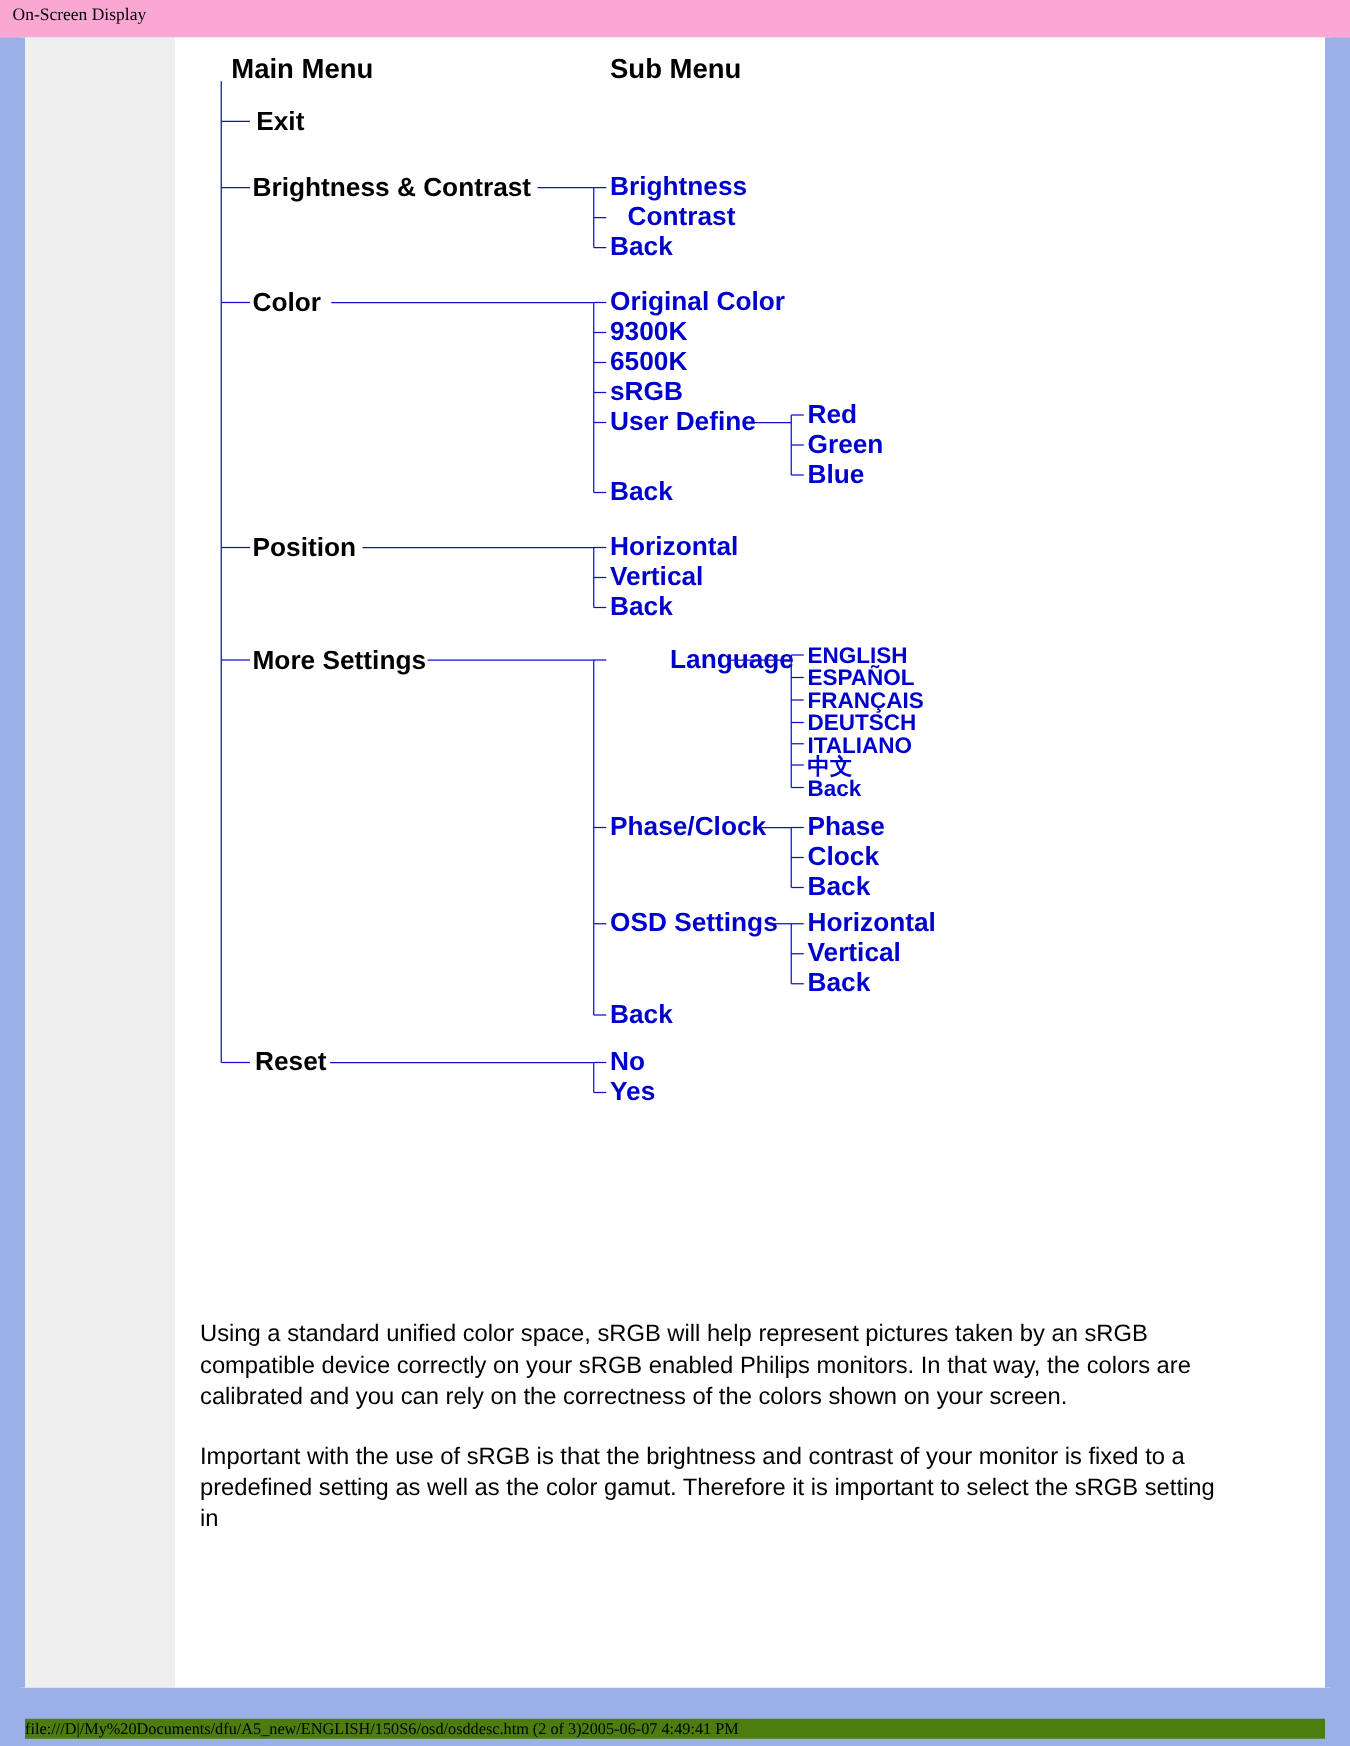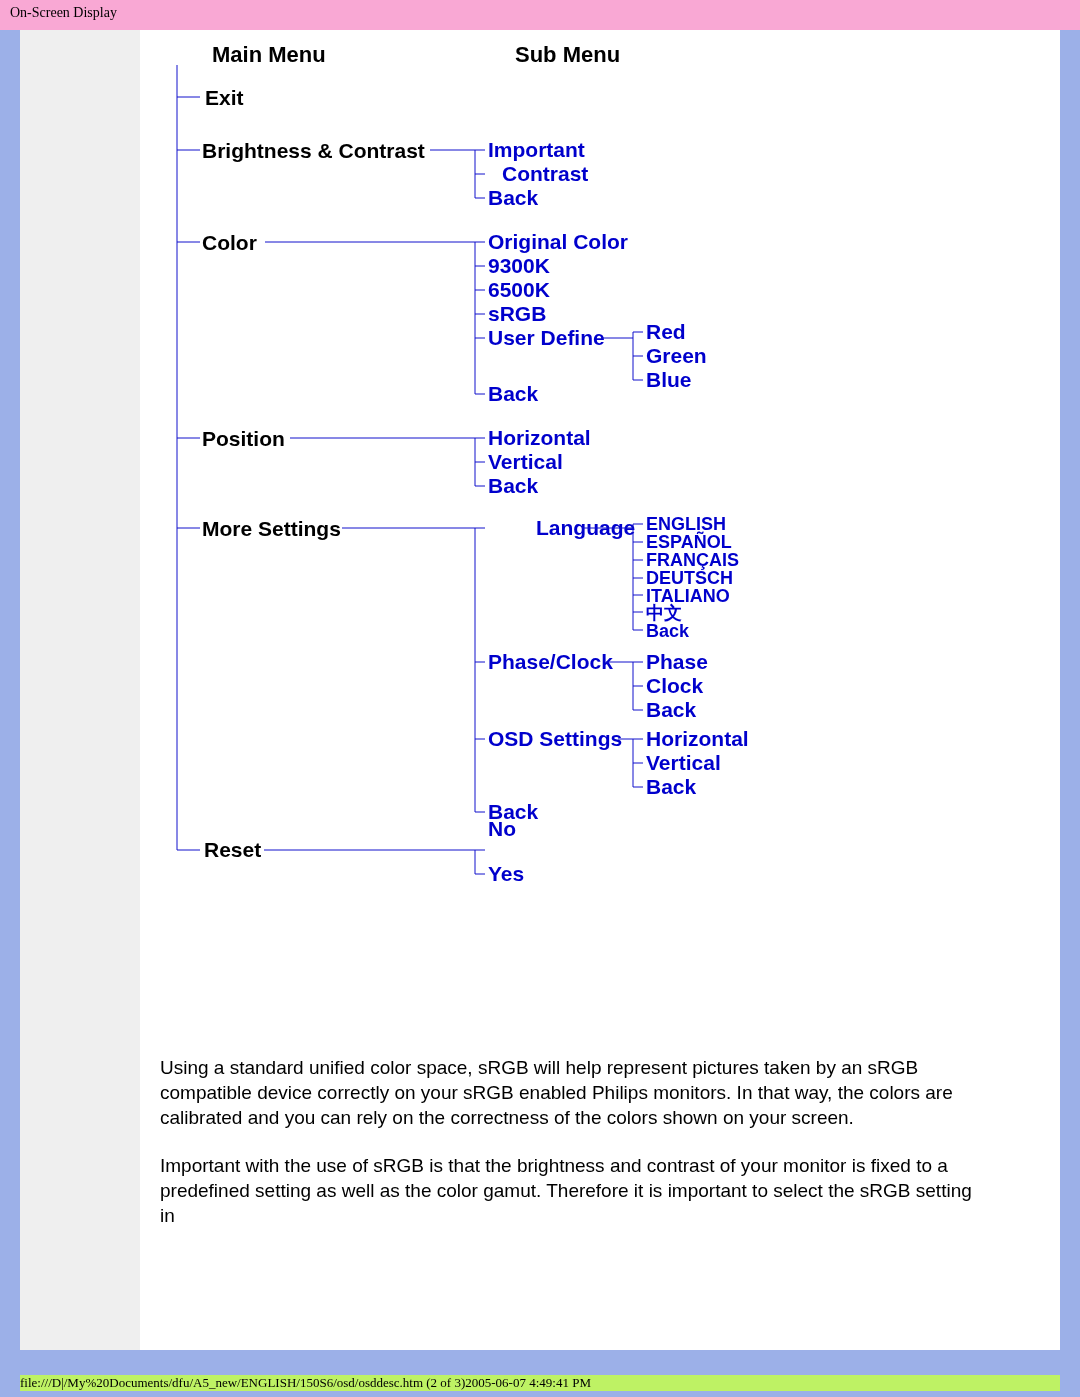--- a/index.html
+++ b/index.html
@@ -51,21 +51,21 @@
   .node {
     position: absolute;
     font-family: "Gill Sans", "Gill Sans MT", "Trebuchet MS", Arial, sans-serif;
     font-weight: bold;
     color: #000;
     white-space: nowrap;
   }
   .sub { color: #0000cc; }
   .subsmall { font-size: 18px; line-height: 20px; }
   .med { font-size: 21px; line-height: 24px; }
-  .headersz { font-size: 22px; margin-left: 27px; }
+  .headersz { font-size: 22px; }
   .mainsz { font-size: 21px; }
   svg.tree-lines {
     position: absolute;
     top: 0; left: 0;
     width: 100%; height: 100%;
     pointer-events: none;
   }
   svg.tree-lines line { stroke: #1010cc; stroke-width: 1; }
   .body-text {
     position: absolute;
@@ -76,21 +76,21 @@
     color: #000;
   }
   .note-word { color: #ff6600; font-weight: bold; }
   .footer {
     position: absolute;
     bottom: 6px;
     left: 20px;
     font-size: 13px;
     font-family: "Times New Roman", serif;
     color: #000;
-    background: #bef264;
+    background: #4d7c0f;
     width: 1040px;
   }
 </style>
 </head>
 <body>
 
 <div class="header-bar">
   <span>On-Screen Display</span>
 </div>
 
@@ -102,21 +102,21 @@
     <div class="node headersz" style="top:12px;left:45px;">Main Menu</div>
     <div class="node headersz" style="top:12px;left:348px;">Sub Menu</div>
 
     <div class="node mainsz" style="top:56px;left:65px;">Exit</div>
     <div class="node mainsz" style="top:109px;left:62px;">Brightness &amp; Contrast</div>
     <div class="node mainsz" style="top:201px;left:62px;">Color</div>
     <div class="node mainsz" style="top:397px;left:62px;">Position</div>
     <div class="node mainsz" style="top:487px;left:62px;">More Settings</div>
     <div class="node mainsz" style="top:808px;left:64px;">Reset</div>
 
-    <div class="node sub med" style="top:108px;left:348px;">Important</div>
+    <div class="node sub med" style="top:108px;left:348px;">Brightness</div>
     <div class="node sub med" style="top:132px;left:362px;">Contrast</div>
     <div class="node sub med" style="top:156px;left:348px;">Back</div>
 
     <div class="node sub med" style="top:200px;left:348px;">Original Color</div>
     <div class="node sub med" style="top:224px;left:348px;">9300K</div>
     <div class="node sub med" style="top:248px;left:348px;">6500K</div>
     <div class="node sub med" style="top:272px;left:348px;">sRGB</div>
     <div class="node sub med" style="top:296px;left:348px;">User Define</div>
     <div class="node sub med" style="top:352px;left:348px;">Back</div>
 
@@ -142,21 +142,21 @@
     <div class="node sub subsmall" style="top:591px;left:506px;">Back</div>
 
     <div class="node sub med" style="top:620px;left:506px;">Phase</div>
     <div class="node sub med" style="top:644px;left:506px;">Clock</div>
     <div class="node sub med" style="top:668px;left:506px;">Back</div>
 
     <div class="node sub med" style="top:697px;left:506px;">Horizontal</div>
     <div class="node sub med" style="top:721px;left:506px;">Vertical</div>
     <div class="node sub med" style="top:745px;left:506px;">Back</div>
 
-    <div class="node sub med" style="top:787px;left:348px;">No</div>
+    <div class="node sub med" style="top:808px;left:348px;">No</div>
     <div class="node sub med" style="top:832px;left:348px;text-align:center;">Yes</div>
 
     <svg class="tree-lines">
 
       <line x1="37" y1="35" x2="37" y2="820"></line>
 
       <line x1="37" y1="67" x2="60" y2="67"></line>
       <line x1="37" y1="120" x2="60" y2="120"></line>
       <line x1="37" y1="212" x2="60" y2="212"></line>
       <line x1="37" y1="408" x2="60" y2="408"></line>

